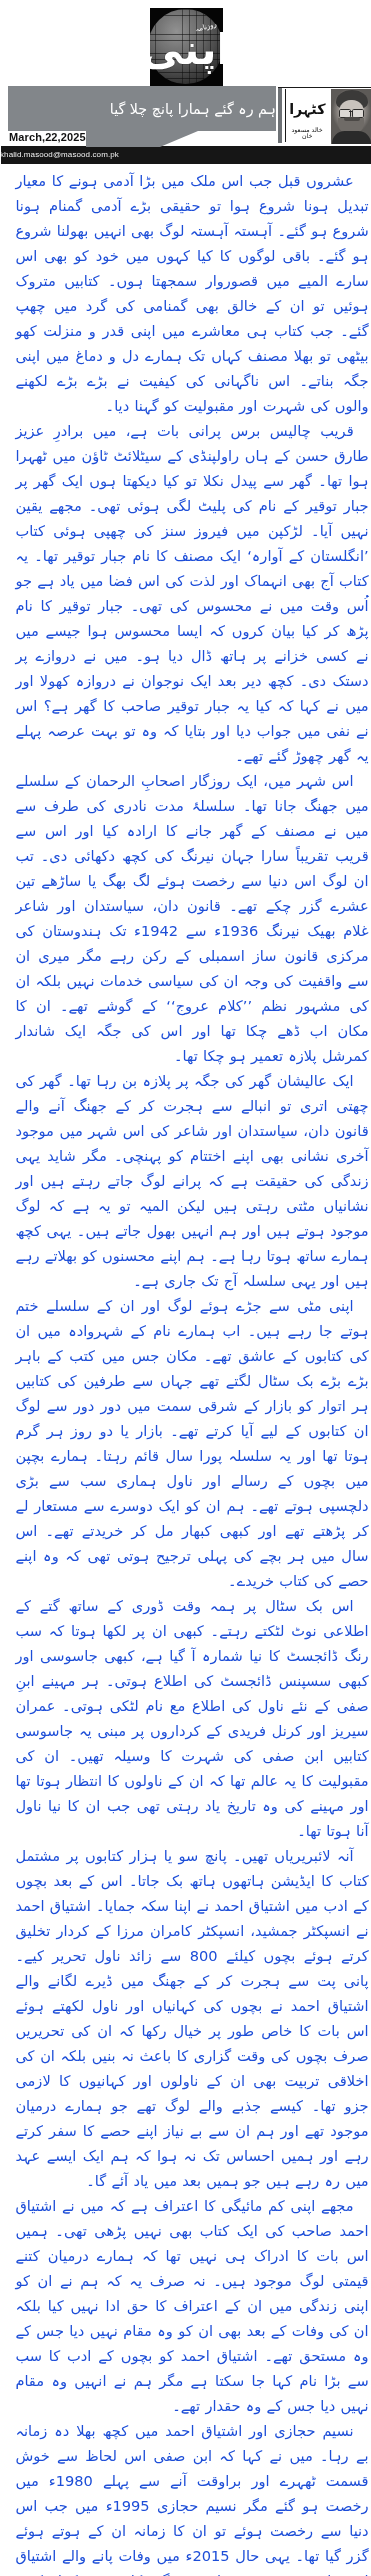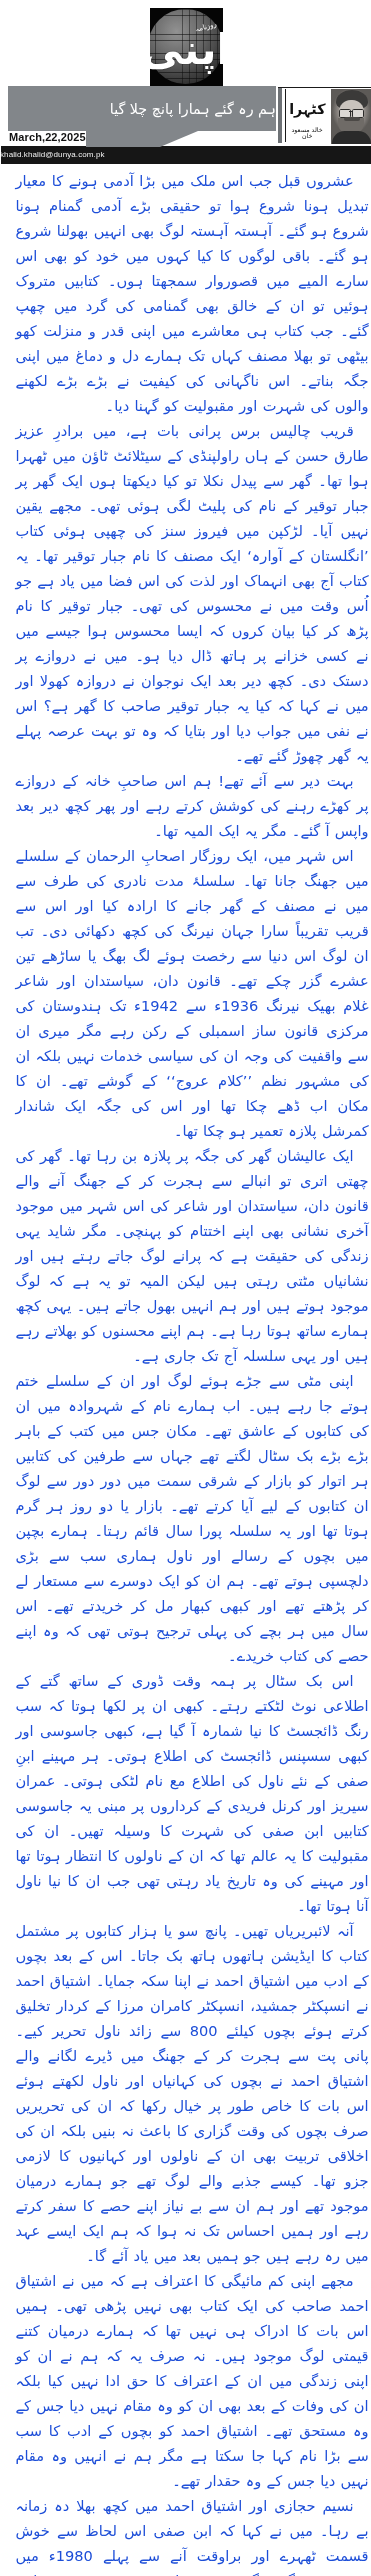--- a/index.html
+++ b/index.html
@@ -165,27 +165,26 @@
         <div class="ph-glass-l"></div>
         <div class="ph-glass-r"></div>
         <div class="ph-bridge"></div>
         <div class="ph-stache"></div>
         <div class="ph-body"></div>
       </div>
     </div>
   </div>
 
   <div class="mailbar">
-    <span>khalid.khalid@dunya.com.pk</span>
+    <span>khalid.masood@masood.com.pk</span>
   </div>
 
   <div class="article">
     <p>عشروں قبل جب اس ملک میں بڑا آدمی ہونے کا معیار تبدیل ہونا شروع ہوا تو حقیقی بڑے آدمی گمنام ہونا شروع ہو گئے۔ آہستہ آہستہ لوگ بھی انہیں بھولنا شروع ہو گئے۔ باقی لوگوں کا کیا کہوں میں خود کو بھی اس سارے المیے میں قصوروار سمجھتا ہوں۔ کتابیں متروک ہوئیں تو ان کے خالق بھی گمنامی کی گرد میں چھپ گئے۔ جب کتاب ہی معاشرے میں اپنی قدر و منزلت کھو بیٹھی تو بھلا مصنف کہاں تک ہمارے دل و دماغ میں اپنی جگہ بناتے۔ اس ناگہانی کی کیفیت نے بڑے بڑے لکھنے والوں کی شہرت اور مقبولیت کو گہنا دیا۔</p>
     <p>قریب چالیس برس پرانی بات ہے، میں برادرِ عزیز طارق حسن کے ہاں راولپنڈی کے سیٹلائٹ ٹاؤن میں ٹھہرا ہوا تھا۔ گھر سے پیدل نکلا تو کیا دیکھتا ہوں ایک گھر پر جبار توقیر کے نام کی پلیٹ لگی ہوئی تھی۔ مجھے یقین نہیں آیا۔ لڑکپن میں فیروز سنز کی چھپی ہوئی کتاب ’انگلستان کے آوارہ‘ ایک مصنف کا نام جبار توقیر تھا۔ یہ کتاب آج بھی انہماک اور لذت کی اس فضا میں یاد ہے جو اُس وقت میں نے محسوس کی تھی۔ جبار توقیر کا نام پڑھ کر کیا بیان کروں کہ ایسا محسوس ہوا جیسے میں نے کسی خزانے پر ہاتھ ڈال دیا ہو۔ میں نے دروازے پر دستک دی۔ کچھ دیر بعد ایک نوجوان نے دروازہ کھولا اور میں نے کہا کہ کیا یہ جبار توقیر صاحب کا گھر ہے؟ اس نے نفی میں جواب دیا اور بتایا کہ وہ تو بہت عرصہ پہلے یہ گھر چھوڑ گئے تھے۔</p>
-    <p>بہت دیر سے آئے تھے! ہم اس صاحبِ خانہ کے دروازے پر کھڑے رہنے کی کوشش کرتے رہے اور پھر کچھ دیر بعد واپس آ گئے۔ مگر یہ ایک المیہ تھا۔</p>
     <p>اس شہر میں، ایک روزگار اصحابِ الرحمان کے سلسلے میں جھنگ جانا تھا۔ سلسلۂ مدت نادری کی طرف سے میں نے مصنف کے گھر جانے کا ارادہ کیا اور اس سے قریب تقریباً سارا جہان نیرنگ کی کچھ دکھائی دی۔ تب ان لوگ اس دنیا سے رخصت ہوئے لگ بھگ یا ساڑھے تین عشرے گزر چکے تھے۔ قانون دان، سیاستدان اور شاعر غلام بھیک نیرنگ 1936ء سے 1942ء تک ہندوستان کی مرکزی قانون ساز اسمبلی کے رکن رہے مگر میری ان سے واقفیت کی وجہ ان کی سیاسی خدمات نہیں بلکہ ان کی مشہور نظم ’’کلام عروج‘‘ کے گوشے تھے۔ ان کا مکان اب ڈھے چکا تھا اور اس کی جگہ ایک شاندار کمرشل پلازہ تعمیر ہو چکا تھا۔</p>
     <p>ایک عالیشان گھر کی جگہ پر پلازہ بن رہا تھا۔ گھر کی چھتی اتری تو انبالے سے ہجرت کر کے جھنگ آنے والے قانون دان، سیاستدان اور شاعر کی اس شہر میں موجود آخری نشانی بھی اپنے اختتام کو پہنچی۔ مگر شاید یہی زندگی کی حقیقت ہے کہ پرانے لوگ جاتے رہتے ہیں اور نشانیاں مٹتی رہتی ہیں لیکن المیہ تو یہ ہے کہ لوگ موجود ہوتے ہیں اور ہم انہیں بھول جاتے ہیں۔ یہی کچھ ہمارے ساتھ ہوتا رہا ہے۔ ہم اپنے محسنوں کو بھلاتے رہے ہیں اور یہی سلسلہ آج تک جاری ہے۔</p>
     <p>اپنی مٹی سے جڑے ہوئے لوگ اور ان کے سلسلے ختم ہوتے جا رہے ہیں۔ اب ہمارے نام کے شہروادہ میں ان کی کتابوں کے عاشق تھے۔ مکان جس میں کتب کے باہر بڑے بڑے بک سٹال لگتے تھے جہاں سے طرفین کی کتابیں ہر اتوار کو بازار کے شرقی سمت میں دور دور سے لوگ ان کتابوں کے لیے آیا کرتے تھے۔ بازار یا دو روز ہر گرم ہوتا تھا اور یہ سلسلہ پورا سال قائم رہتا۔ ہمارے بچپن میں بچوں کے رسالے اور ناول ہماری سب سے بڑی دلچسپی ہوتے تھے۔ ہم ان کو ایک دوسرے سے مستعار لے کر پڑھتے تھے اور کبھی کبھار مل کر خریدتے تھے۔ اس سال میں ہر بچے کی پہلی ترجیح ہوتی تھی کہ وہ اپنے حصے کی کتاب خریدے۔</p>
     <p>اس بک سٹال پر ہمہ وقت ڈوری کے ساتھ گتے کے اطلاعی نوٹ لٹکتے رہتے۔ کبھی ان پر لکھا ہوتا کہ سب رنگ ڈائجسٹ کا نیا شمارہ آ گیا ہے، کبھی جاسوسی اور کبھی سسپنس ڈائجسٹ کی اطلاع ہوتی۔ ہر مہینے ابنِ صفی کے نئے ناول کی اطلاع مع نام لٹکی ہوتی۔ عمران سیریز اور کرنل فریدی کے کرداروں پر مبنی یہ جاسوسی کتابیں ابن صفی کی شہرت کا وسیلہ تھیں۔ ان کی مقبولیت کا یہ عالم تھا کہ ان کے ناولوں کا انتظار ہوتا تھا اور مہینے کی وہ تاریخ یاد رہتی تھی جب ان کا نیا ناول آنا ہوتا تھا۔</p>
     <p>آنہ لائبریریاں تھیں۔ پانچ سو یا ہزار کتابوں پر مشتمل کتاب کا ایڈیشن ہاتھوں ہاتھ بک جاتا۔ اس کے بعد بچوں کے ادب میں اشتیاق احمد نے اپنا سکہ جمایا۔ اشتیاق احمد نے انسپکٹر جمشید، انسپکٹر کامران مرزا کے کردار تخلیق کرتے ہوئے بچوں کیلئے 800 سے زائد ناول تحریر کیے۔ پانی پت سے ہجرت کر کے جھنگ میں ڈیرے لگانے والے اشتیاق احمد نے بچوں کی کہانیاں اور ناول لکھتے ہوئے اس بات کا خاص طور پر خیال رکھا کہ ان کی تحریریں صرف بچوں کی وقت گزاری کا باعث نہ بنیں بلکہ ان کی اخلاقی تربیت بھی ان کے ناولوں اور کہانیوں کا لازمی جزو تھا۔ کیسے جذبے والے لوگ تھے جو ہمارے درمیان موجود تھے اور ہم ان سے بے نیاز اپنے حصے کا سفر کرتے رہے اور ہمیں احساس تک نہ ہوا کہ ہم ایک ایسے عہد میں رہ رہے ہیں جو ہمیں بعد میں یاد آئے گا۔</p>
     <p>مجھے اپنی کم مائیگی کا اعتراف ہے کہ میں نے اشتیاق احمد صاحب کی ایک کتاب بھی نہیں پڑھی تھی۔ ہمیں اس بات کا ادراک ہی نہیں تھا کہ ہمارے درمیان کتنے قیمتی لوگ موجود ہیں۔ نہ صرف یہ کہ ہم نے ان کو اپنی زندگی میں ان کے اعتراف کا حق ادا نہیں کیا بلکہ ان کی وفات کے بعد بھی ان کو وہ مقام نہیں دیا جس کے وہ مستحق تھے۔ اشتیاق احمد کو بچوں کے ادب کا سب سے بڑا نام کہا جا سکتا ہے مگر ہم نے انہیں وہ مقام نہیں دیا جس کے وہ حقدار تھے۔</p>
     <p>نسیم حجازی اور اشتیاق احمد میں کچھ بھلا دہ زمانہ بے رہا۔ میں نے کہا کہ ابن صفی اس لحاظ سے خوش قسمت ٹھہرے اور براوقت آنے سے پہلے 1980ء میں رخصت ہو گئے مگر نسیم حجازی 1995ء میں جب اس دنیا سے رخصت ہوئے تو ان کا زمانہ ان کے ہوتے ہوئے گزر گیا تھا۔ یہی حال 2015ء میں وفات پانے والے اشتیاق احمد اور 2018ء میں اپنی زندگی کا سفر مکمل کرنے والے مظہر کلیم کے ساتھ ہوا کہ وہ موجود تھے اور کتاب کا قاری نہ تھا۔ کبھی کبھی میں سوچتا ہوں کہ اگر ان لکھاریوں کے قاری ان کی زندگی میں ان کو داغِ مفارقت نہ دیتے تو شاید ان کی زندگی کے لمحات کچھ اور بڑھ جاتے۔</p>
 
   </div>
 

